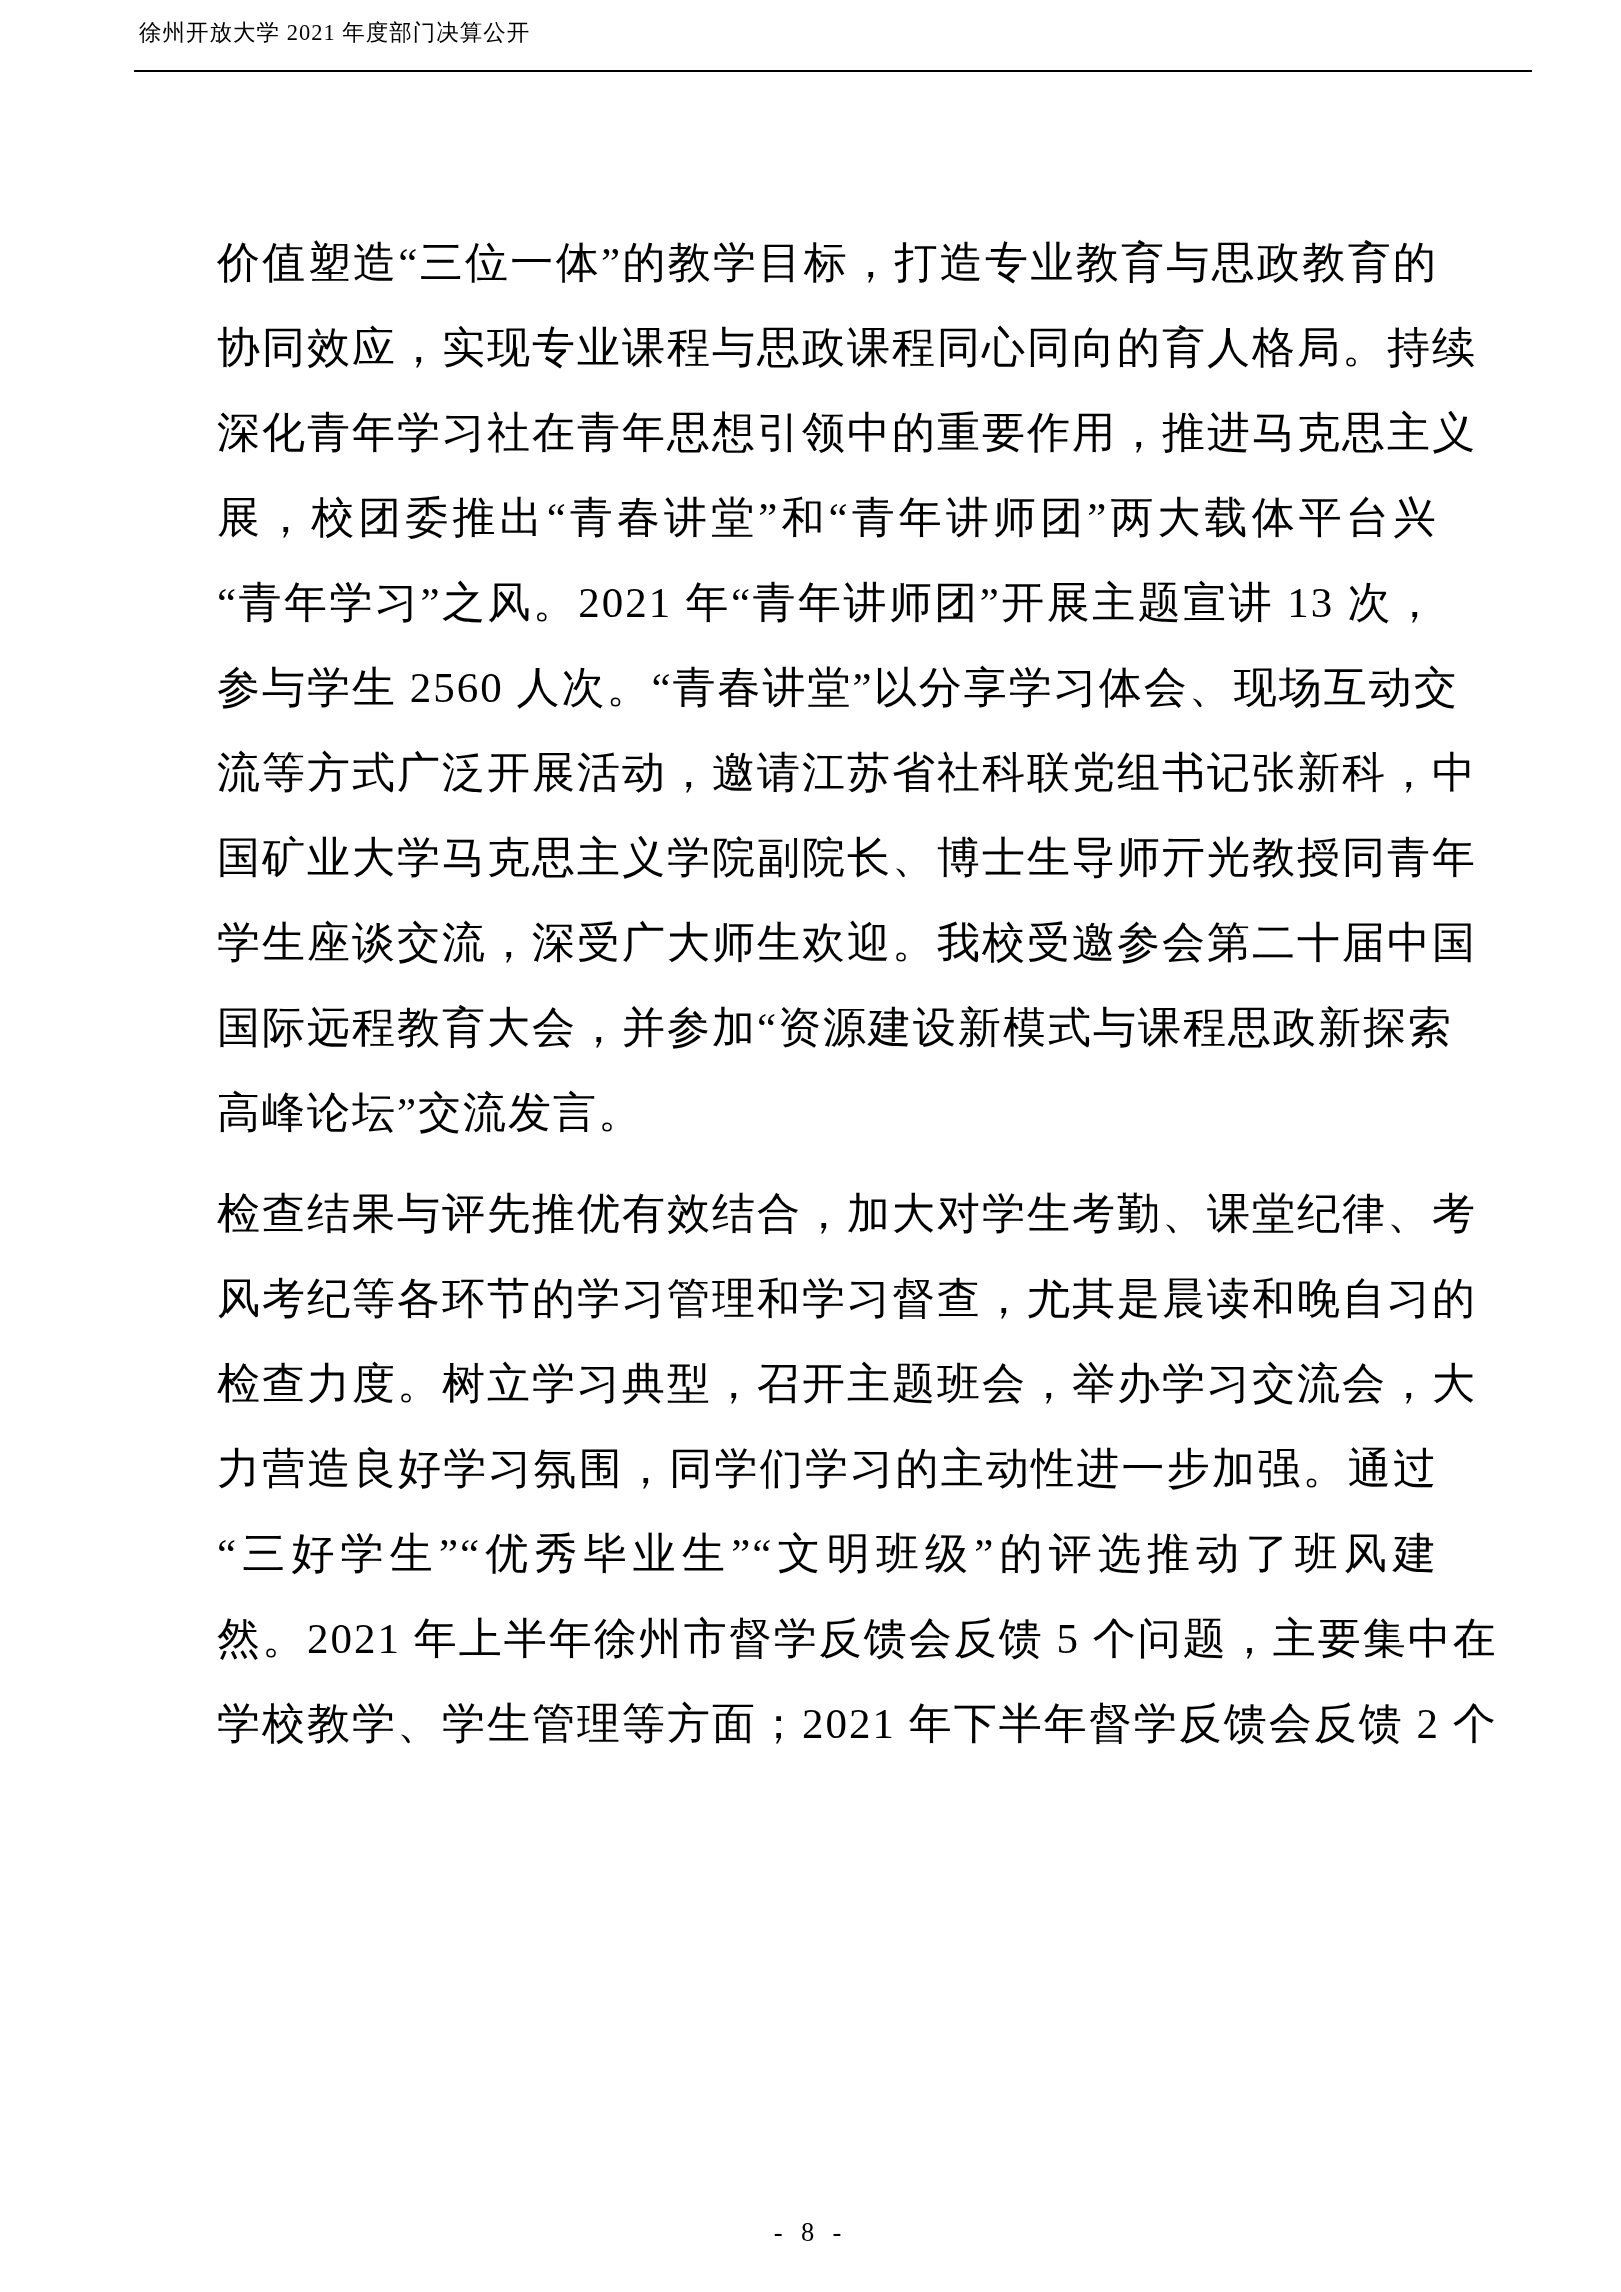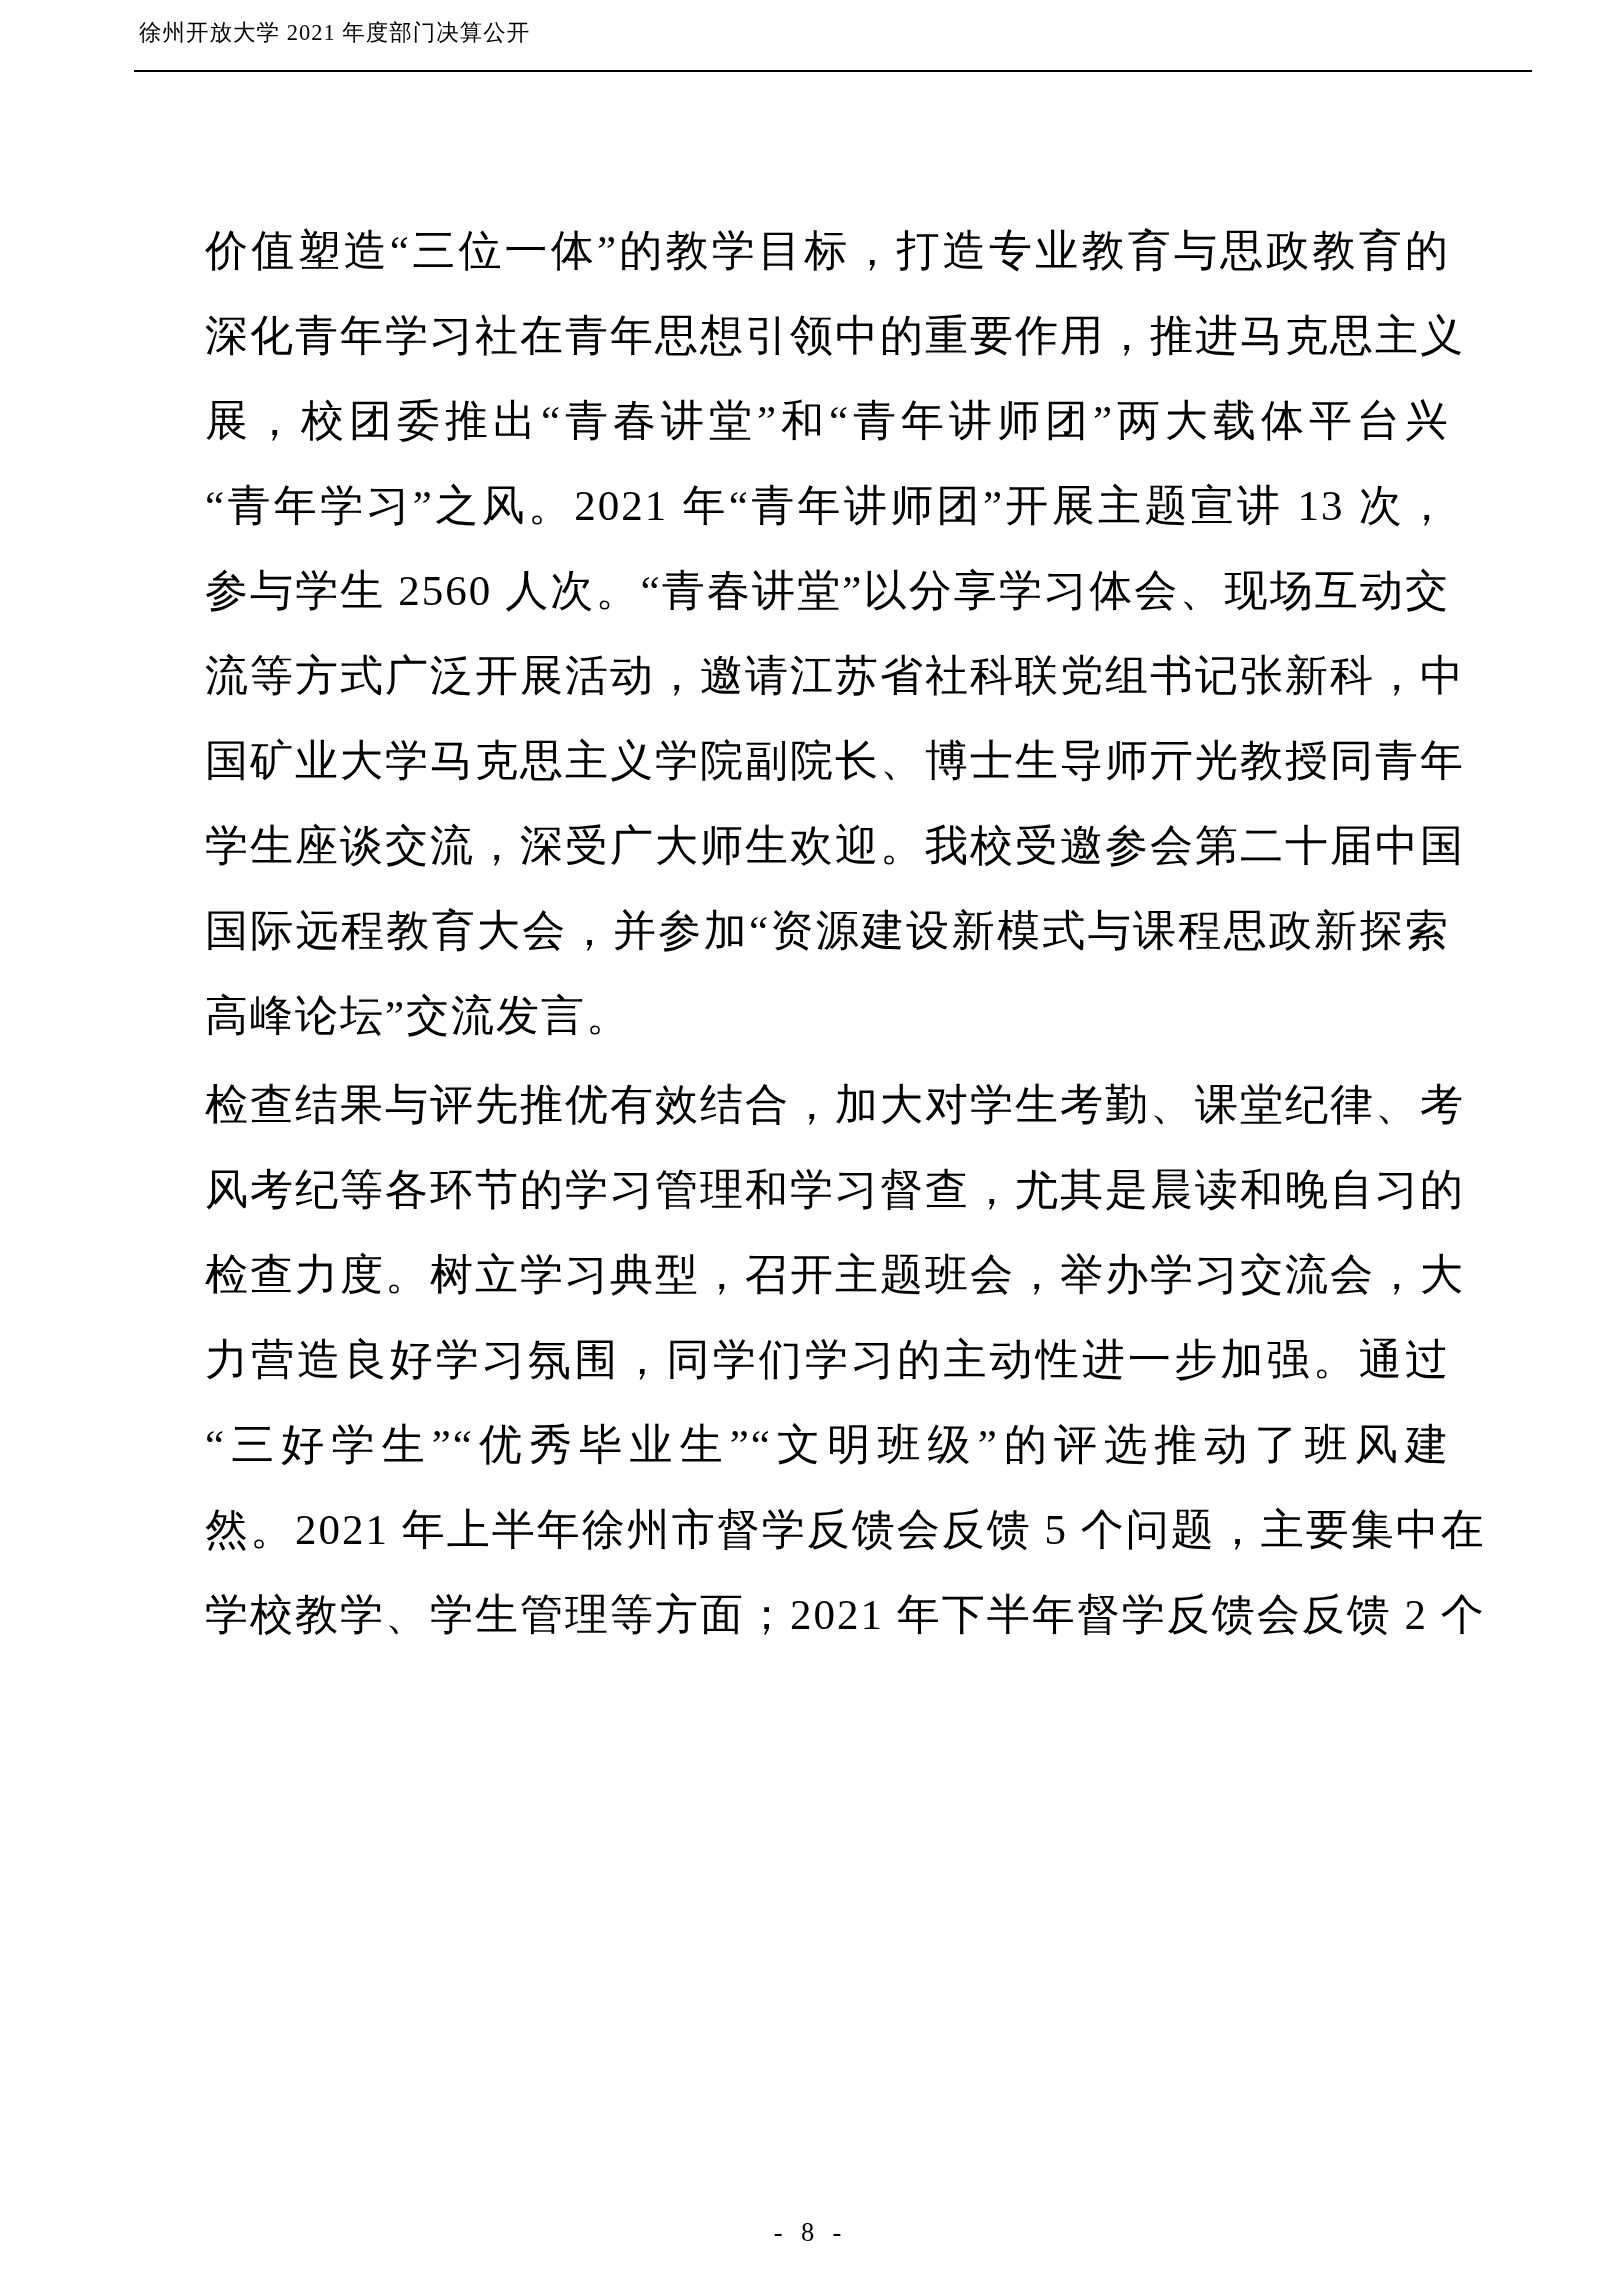--- a/index.html
+++ b/index.html
@@ -32,21 +32,21 @@
     height: 2px;
     background: #000;
   }
   .doc-body {
     position: absolute;
     left: 201px;
     top: 204px;
     width: 1253px;
   }
   .paragraph {
-    margin: 4px;
+    margin: 16px;
     padding: 0;
   }
   .text-line {
     height: 85px;
     line-height: 85px;
     font-size: 43px;
     letter-spacing: 2px;
     white-space: nowrap;
     text-align: justify;
     text-align-last: justify;
@@ -72,20 +72,21 @@
 </head>
 <body>
 
 <div class="page-header-title">徐州开放大学 2021 年度部门决算公开</div>
 
 <div class="page-header-rule"></div>
 
 <div class="doc-body">
     <div class="paragraph">
       <div class="text-line">价值塑造“三位一体”的教学目标，打造专业教育与思政教育的</div>
+      <div class="text-line">协同效应，实现专业课程与思政课程同心同向的育人格局。持续</div>
       <div class="text-line">深化青年学习社在青年思想引领中的重要作用，推进马克思主义</div>
       <div class="text-line">展，校团委推出“青春讲堂”和“青年讲师团”两大载体平台兴</div>
       <div class="text-line">“青年学习”之风。2021 年“青年讲师团”开展主题宣讲 13 次，</div>
       <div class="text-line">参与学生 2560 人次。“青春讲堂”以分享学习体会、现场互动交</div>
       <div class="text-line">流等方式广泛开展活动，邀请江苏省社科联党组书记张新科，中</div>
       <div class="text-line">国矿业大学马克思主义学院副院长、博士生导师亓光教授同青年</div>
       <div class="text-line">学生座谈交流，深受广大师生欢迎。我校受邀参会第二十届中国</div>
       <div class="text-line">国际远程教育大会，并参加“资源建设新模式与课程思政新探索</div>
       <div class="text-line short">高峰论坛”交流发言。</div>
     </div>

